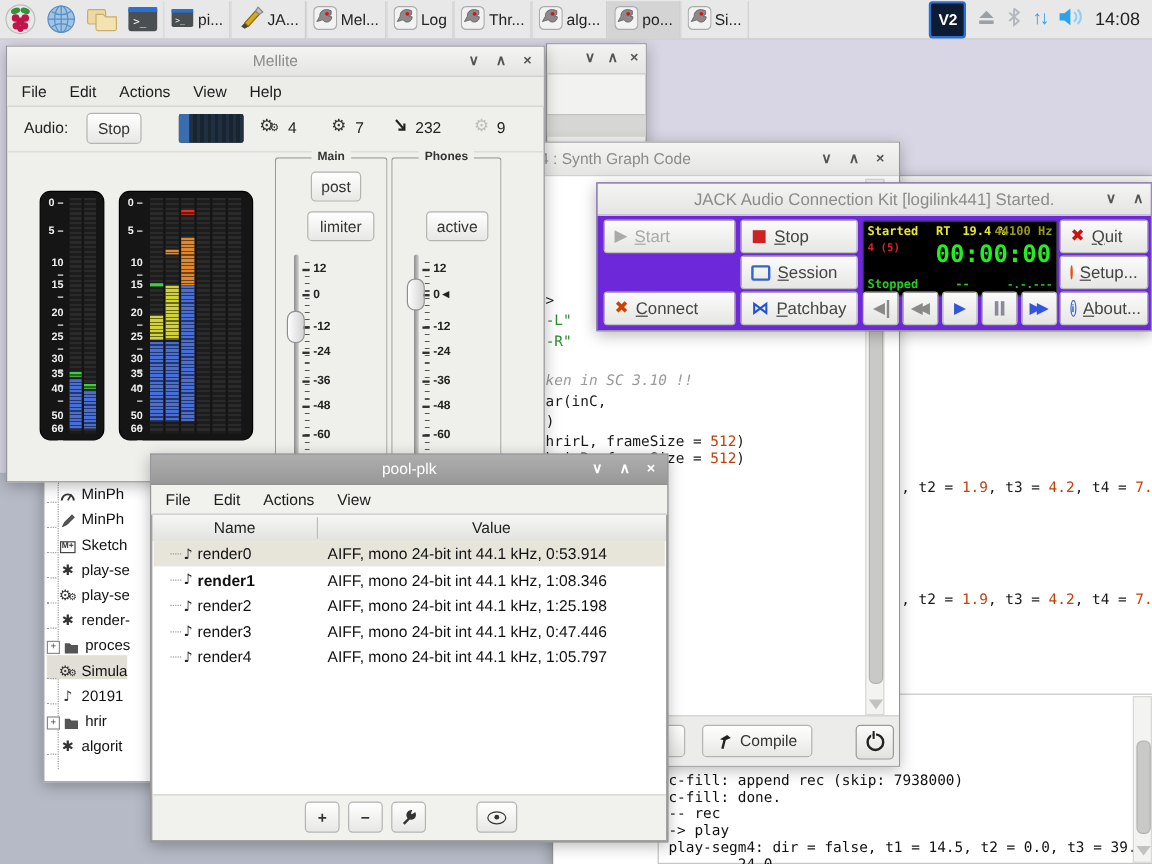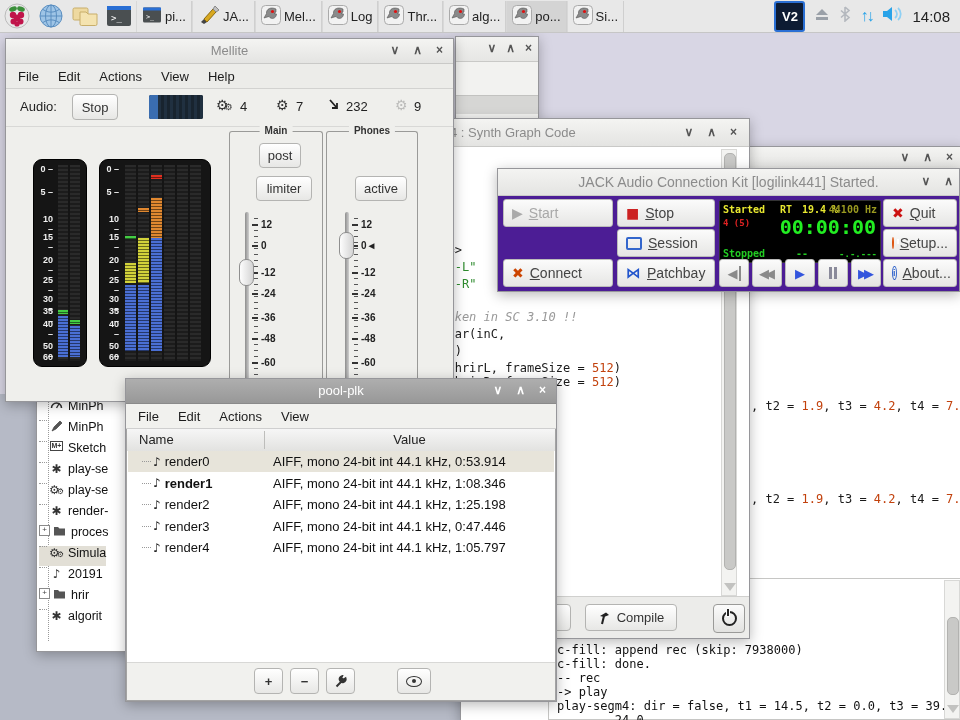--- a/index.html
+++ b/index.html
@@ -61,21 +61,21 @@
   
   .sbv{position:absolute;width:16px;background:#f3f3f1;border:1px solid #d8d8d6;box-sizing:border-box}
   .sbthumb{position:absolute;left:2px;width:10px;background:#c9c9c7;border-radius:5px;border:1px solid #b2b2b0}
   .sbarrow{position:absolute;left:2px;width:0;height:0;border-left:6px solid transparent;border-right:6px solid transparent;
     border-top:8px solid #c2c2c0}
   
   .codeline{position:absolute;font-size:12px;line-height:14px;white-space:pre}
   .k{color:#1a1a1a}.s{color:#2e8b2e}.com{color:#999;font-style:italic}.num{color:#c2410c}
   .logline{position:absolute;font-size:12px;line-height:14px;white-space:pre;color:#111}
   
-  .titem{position:absolute;left:2px;height:20px;display:flex;align-items:flex-start;font-size:12.5px;color:#111;white-space:nowrap}
+  .titem{position:absolute;left:2px;height:20px;display:flex;align-items:flex-end;font-size:12.5px;color:#111;white-space:nowrap}
   .titem.sel{background:#e2dfd6}
   .tstub{display:inline-block;width:8px;border-top:1px dotted #9a9a9a;margin-right:2px}
   .texp{display:inline-block;width:9px;height:9px;border:1px solid #8a8a8a;background:#fff;font-size:8px;line-height:8px;
     text-align:center;color:#444;margin-right:2px}
   .ticon{display:inline-flex;width:15px;justify-content:center;margin-right:4px;font-size:12px;color:#333}
   
   .gly{font-family:"DejaVu Sans",sans-serif;font-style:normal}
   .powerbtn{position:absolute;width:30px;height:27px;border:1px solid #9a9a98;border-radius:4px;
     background:linear-gradient(#fbfbfb,#e2e2e0);display:flex;align-items:center;justify-content:center}
   .powico{width:11px;height:11px;border:2px solid #222;border-radius:50%;position:relative}
@@ -255,21 +255,21 @@
             <path d="M6 5 L4 13" stroke="#222" stroke-width="2"></path>
         </svg>
         <span>Compile</span>
       </button>
       <div class="powerbtn" style="left:284px;top:7px">
         <span class="powico"></span>
       </div>
     </div>
   </div>
 
-  <div class="win" style="left:497px;top:168px;width:461px;height:122px;z-index:6;background:#4c1d95">
+  <div class="win" style="left:497px;top:152px;width:461px;height:122px;z-index:6;background:#6d28d9">
     <div class="tbar" style="height:26px">
       <span class="ttl" style="top:5px;font-size:14px">JACK Audio Connection Kit [logilink441] Started.</span>
       <span class="wctl" style="top:5px;right:6px">
         <span>∨</span>
           <span>∧</span>
       </span>
     </div>
 
     <button class="jbtn dis" style="left:5px;top:30px;width:110px">
       <span class="gly" style="color:#aaa">▶</span>
@@ -496,21 +496,21 @@
           <span>×</span>
       </span>
     </div>
     <div class="menubar" id="pool-menu" style="background:#f1f1ee">
         <span>File</span>
         <span>Edit</span>
         <span>Actions</span>
         <span>View</span>
       </div>
     <div class="phead" style="top:49px">
-      <span style="position:absolute;left:12px;width:137px;text-align:left;top:3px">Name</span>
+      <span style="position:absolute;left:0;width:137px;text-align:center;top:3px">Name</span>
       <span style="position:absolute;left:137px;top:2px;bottom:2px;border-left:1px solid #bdbdbb"></span>
       <span style="position:absolute;left:137px;right:0;text-align:center;top:3px">Value</span>
     </div>
     <div id="pool-rows" style="position:absolute;left:1px;right:1px;top:72px;height:211px;background:#fff">
         <div class="prow sel" style="top: 0px;">
           <span class="tdots"></span>
           <span class="gly" style="font-size: 12px; margin-right: 4px; color: rgb(34, 34, 34);">♪</span>
           <span style="width: 95px; overflow: hidden;">render0</span>
           <span style="position: absolute; left: 145px;">AIFF, mono 24-bit int 44.1 kHz, 0:53.914</span>
         </div>

